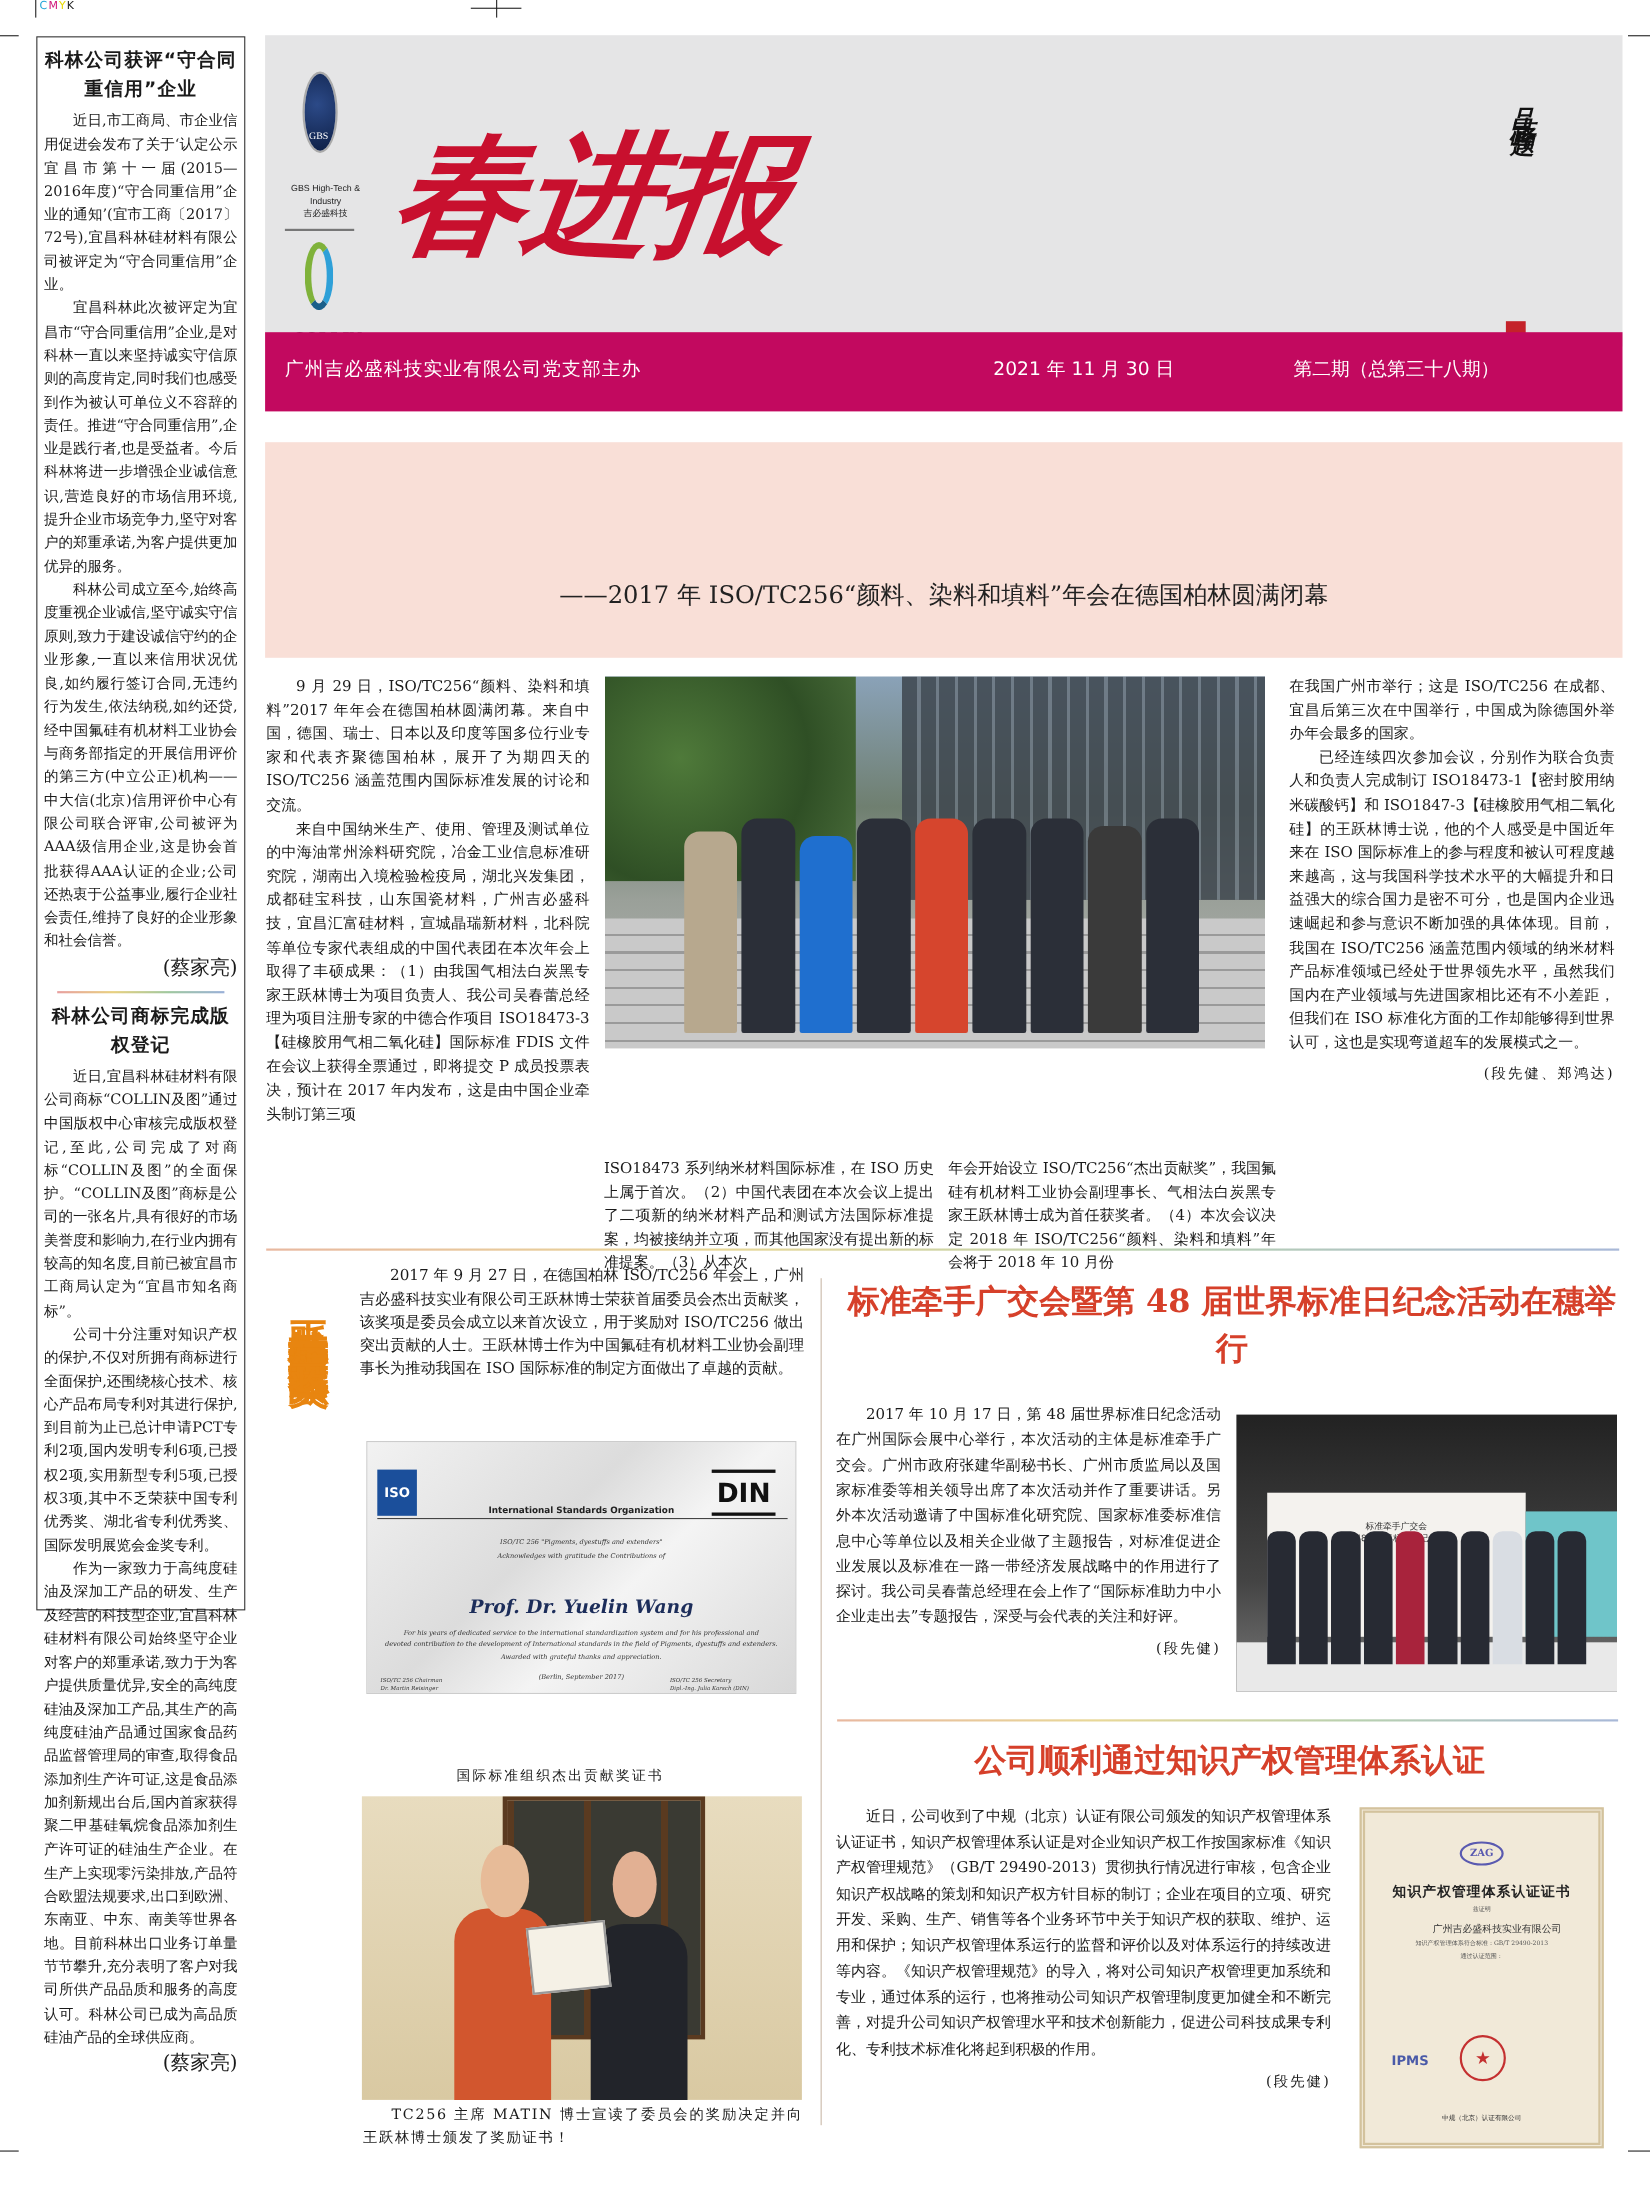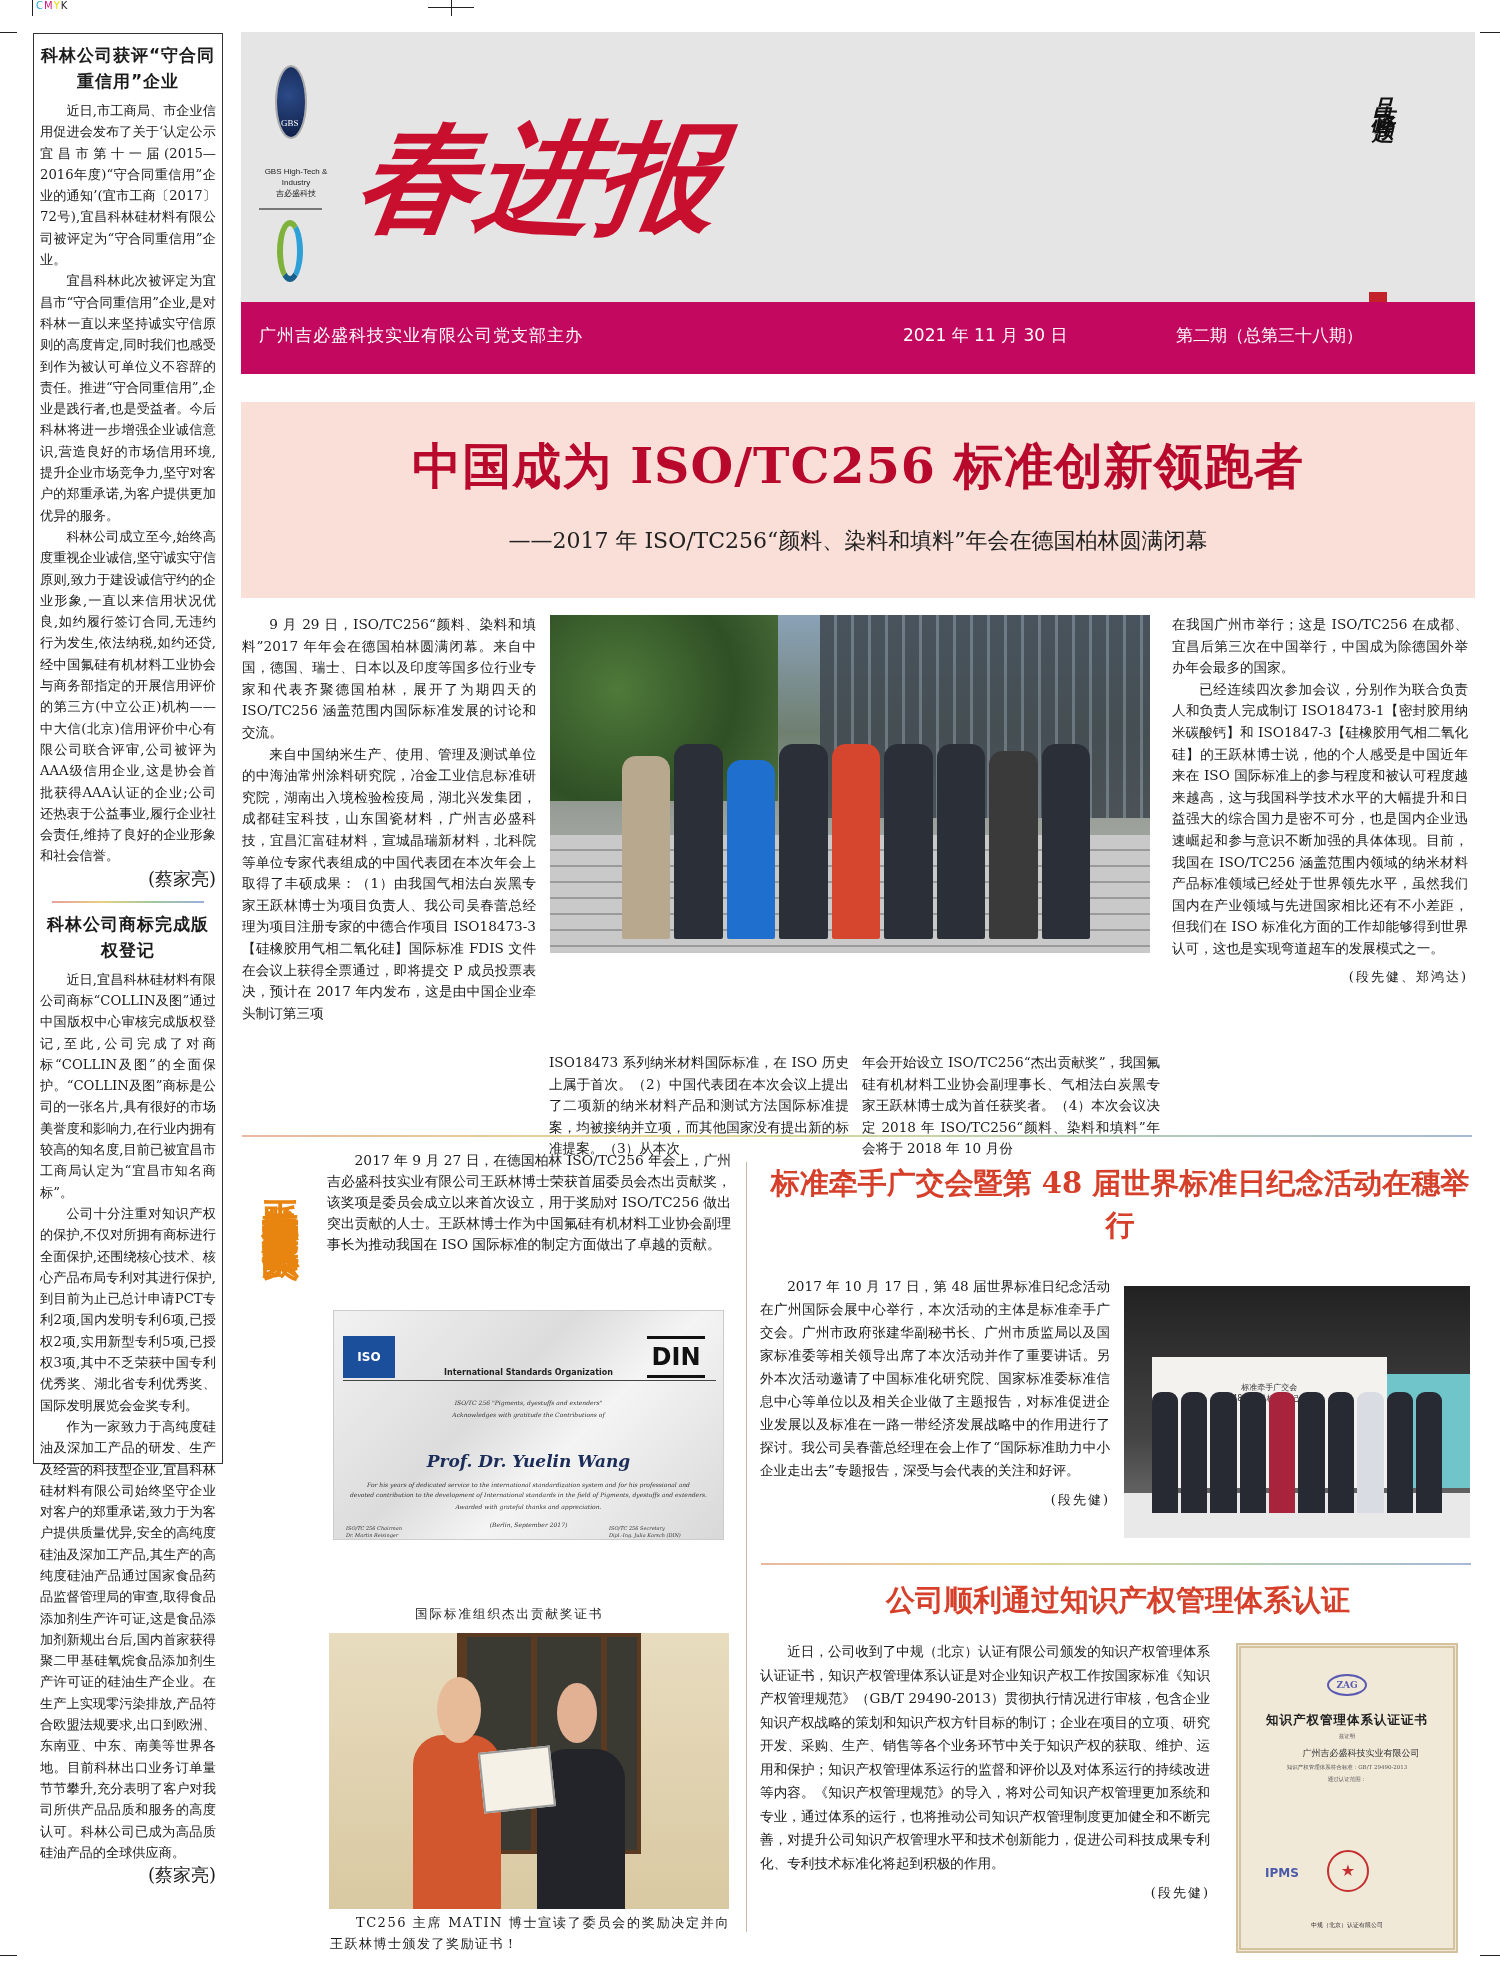--- a/index.html
+++ b/index.html
@@ -61,21 +61,21 @@
   .people i:nth-child(5) { background: #d6452d; }
   .people i:nth-child(8) { background: #3a3a3a; height: 82%; }
 
   .divider-grad { position: absolute; height: 2px; background: linear-gradient(90deg, #e8b8a0, #e8d898, #b8d0b0, #a8b8d8); }
 
   
   .vert-title { position: absolute; left: 258px; top: 1172px; width: 44px; writing-mode: vertical-rl; font-family: "DejaVu Sans", sans-serif; font-weight: bold; font-size: 37px; color: #e88510; letter-spacing: 2.5px; line-height: 44px; }
   .award-text { position: absolute; left: 327px; top: 1150px; width: 404px; font-size: 13.8px; line-height: 21px; text-align: justify; }
   .award-text p { text-indent: 2em; }
   .certificate { position: absolute; left: 333px; top: 1310px; width: 391px; height: 230px; background: linear-gradient(135deg, #f2f2f2, #dcdcdc 40%, #f4f4f4 60%, #d8d8d8); border: 1px solid #ccc; font-family: "DejaVu Serif", serif; }
-  .cert-iso { position: absolute; left: 9px; top: 25px; width: 52px; height: 42px; background: #1b4f9b; color: #fff; font-family: "DejaVu Sans", sans-serif; font-weight: bold; font-size: 12px; display: flex; align-items: center; justify-content: center; }
+  .cert-iso { position: absolute; left: 9px; top: 25px; width: 36px; height: 42px; background: #1b4f9b; color: #fff; font-family: "DejaVu Sans", sans-serif; font-weight: bold; font-size: 12px; display: flex; align-items: center; justify-content: center; }
   .cert-din { position: absolute; right: 18px; top: 25px; width: 58px; height: 42px; border-top: 3px solid #111; border-bottom: 3px solid #111; font-family: "DejaVu Sans", sans-serif; font-weight: bold; font-size: 24px; color: #111; display: flex; align-items: center; justify-content: center; }
   .cert-org { position: absolute; left: 0; top: 57px; width: 100%; text-align: center; font-family: "DejaVu Sans", sans-serif; font-weight: bold; font-size: 8px; color: #222; }
   .cert-rule { position: absolute; left: 9px; top: 69px; width: 373px; height: 1px; background: #444; }
   .cert-line { position: absolute; left: 0; width: 100%; text-align: center; font-style: italic; font-size: 6px; color: #333; }
   .cert-name { position: absolute; left: 0; top: 140px; width: 100%; text-align: center; font-style: italic; font-weight: bold; font-size: 17px; color: #1c2d5a; }
   .cert-sig { position: absolute; font-style: italic; font-size: 5px; color: #333; line-height: 7px; }
   .caption { position: absolute; font-family: "DejaVu Serif", serif; font-size: 12.5px; letter-spacing: 2px; color: #222; }
   .award-photo { left: 329px; top: 1633px; width: 400px; height: 276px; background: linear-gradient(180deg, #e8dcbf 0%, #d9c9a2 100%); }
   .award-photo .window { position: absolute; left: 32%; top: 0; width: 46%; height: 80%; background: repeating-linear-gradient(90deg, #5a3a20 0 6px, #3a3a33 6px 70px); border: 4px solid #5a3a20; }
   .award-photo .man1 { position: absolute; left: 21%; bottom: 0; width: 22%; height: 63%; background: #d2562e; border-radius: 30px 30px 0 0; }
@@ -164,21 +164,20 @@
   <div class="seal"></div>
 </div>
 
 <div class="banner">
   <span class="publisher">广州吉必盛科技实业有限公司党支部主办</span>
   <span class="date">2021 年 11 月 30 日</span>
   <span class="issue">第二期（总第三十八期）</span>
 </div>
 
 <div class="headline-box">
-  <h1>中国成为 ISO/TC256 标准创新领跑者</h1>
   <div class="subhead">——2017 年 ISO/TC256“颜料、染料和填料”年会在德国柏林圆满闭幕</div>
 </div>
 
 <div class="article-text col1">
   <p>9 月 29 日，ISO/TC256“颜料、染料和填料”2017 年年会在德国柏林圆满闭幕。来自中国，德国、瑞士、日本以及印度等国多位行业专家和代表齐聚德国柏林，展开了为期四天的 ISO/TC256 涵盖范围内国际标准发展的讨论和交流。</p>
   <p>来自中国纳米生产、使用、管理及测试单位的中海油常州涂料研究院，冶金工业信息标准研究院，湖南出入境检验检疫局，湖北兴发集团，成都硅宝科技，山东国瓷材料，广州吉必盛科技，宜昌汇富硅材料，宣城晶瑞新材料，北科院等单位专家代表组成的中国代表团在本次年会上取得了丰硕成果：（1）由我国气相法白炭黑专家王跃林博士为项目负责人、我公司吴春蕾总经理为项目注册专家的中德合作项目 ISO18473-3【硅橡胶用气相二氧化硅】国际标准 FDIS 文件在会议上获得全票通过，即将提交 P 成员投票表决，预计在 2017 年内发布，这是由中国企业牵头制订第三项</p>
 </div>
 
 <div class="photo group-photo">
   <div class="trees"></div>

